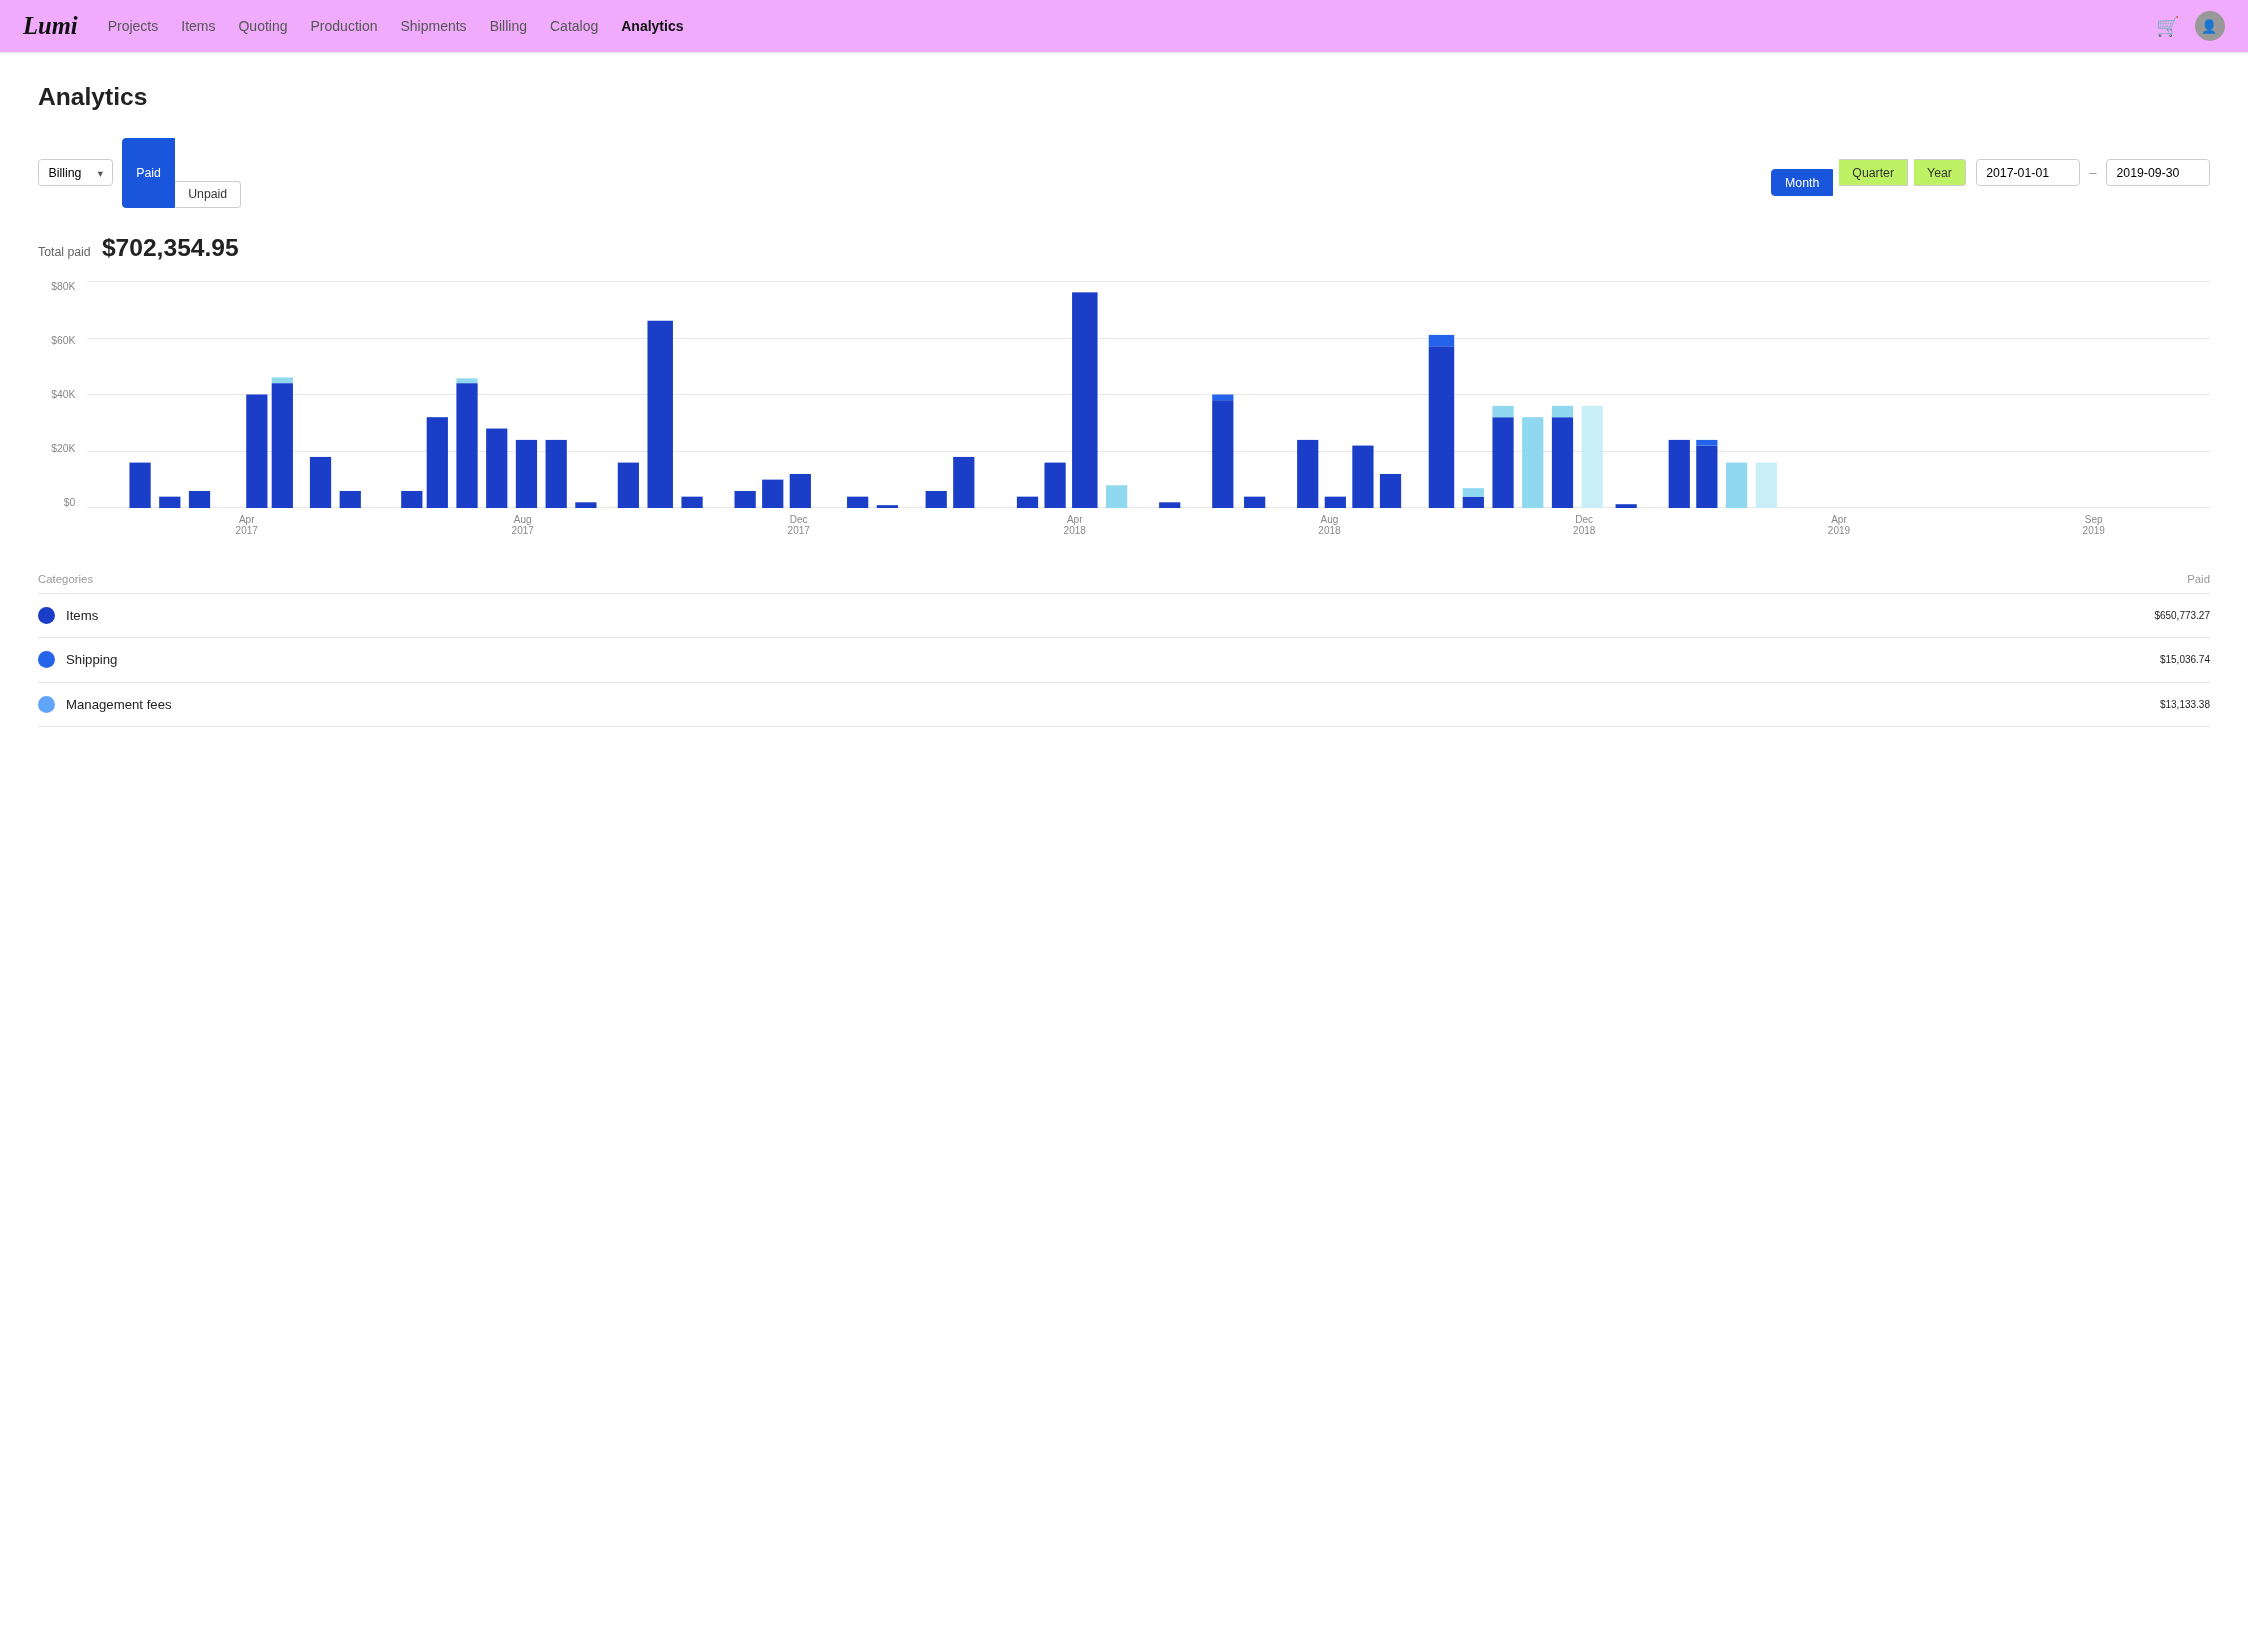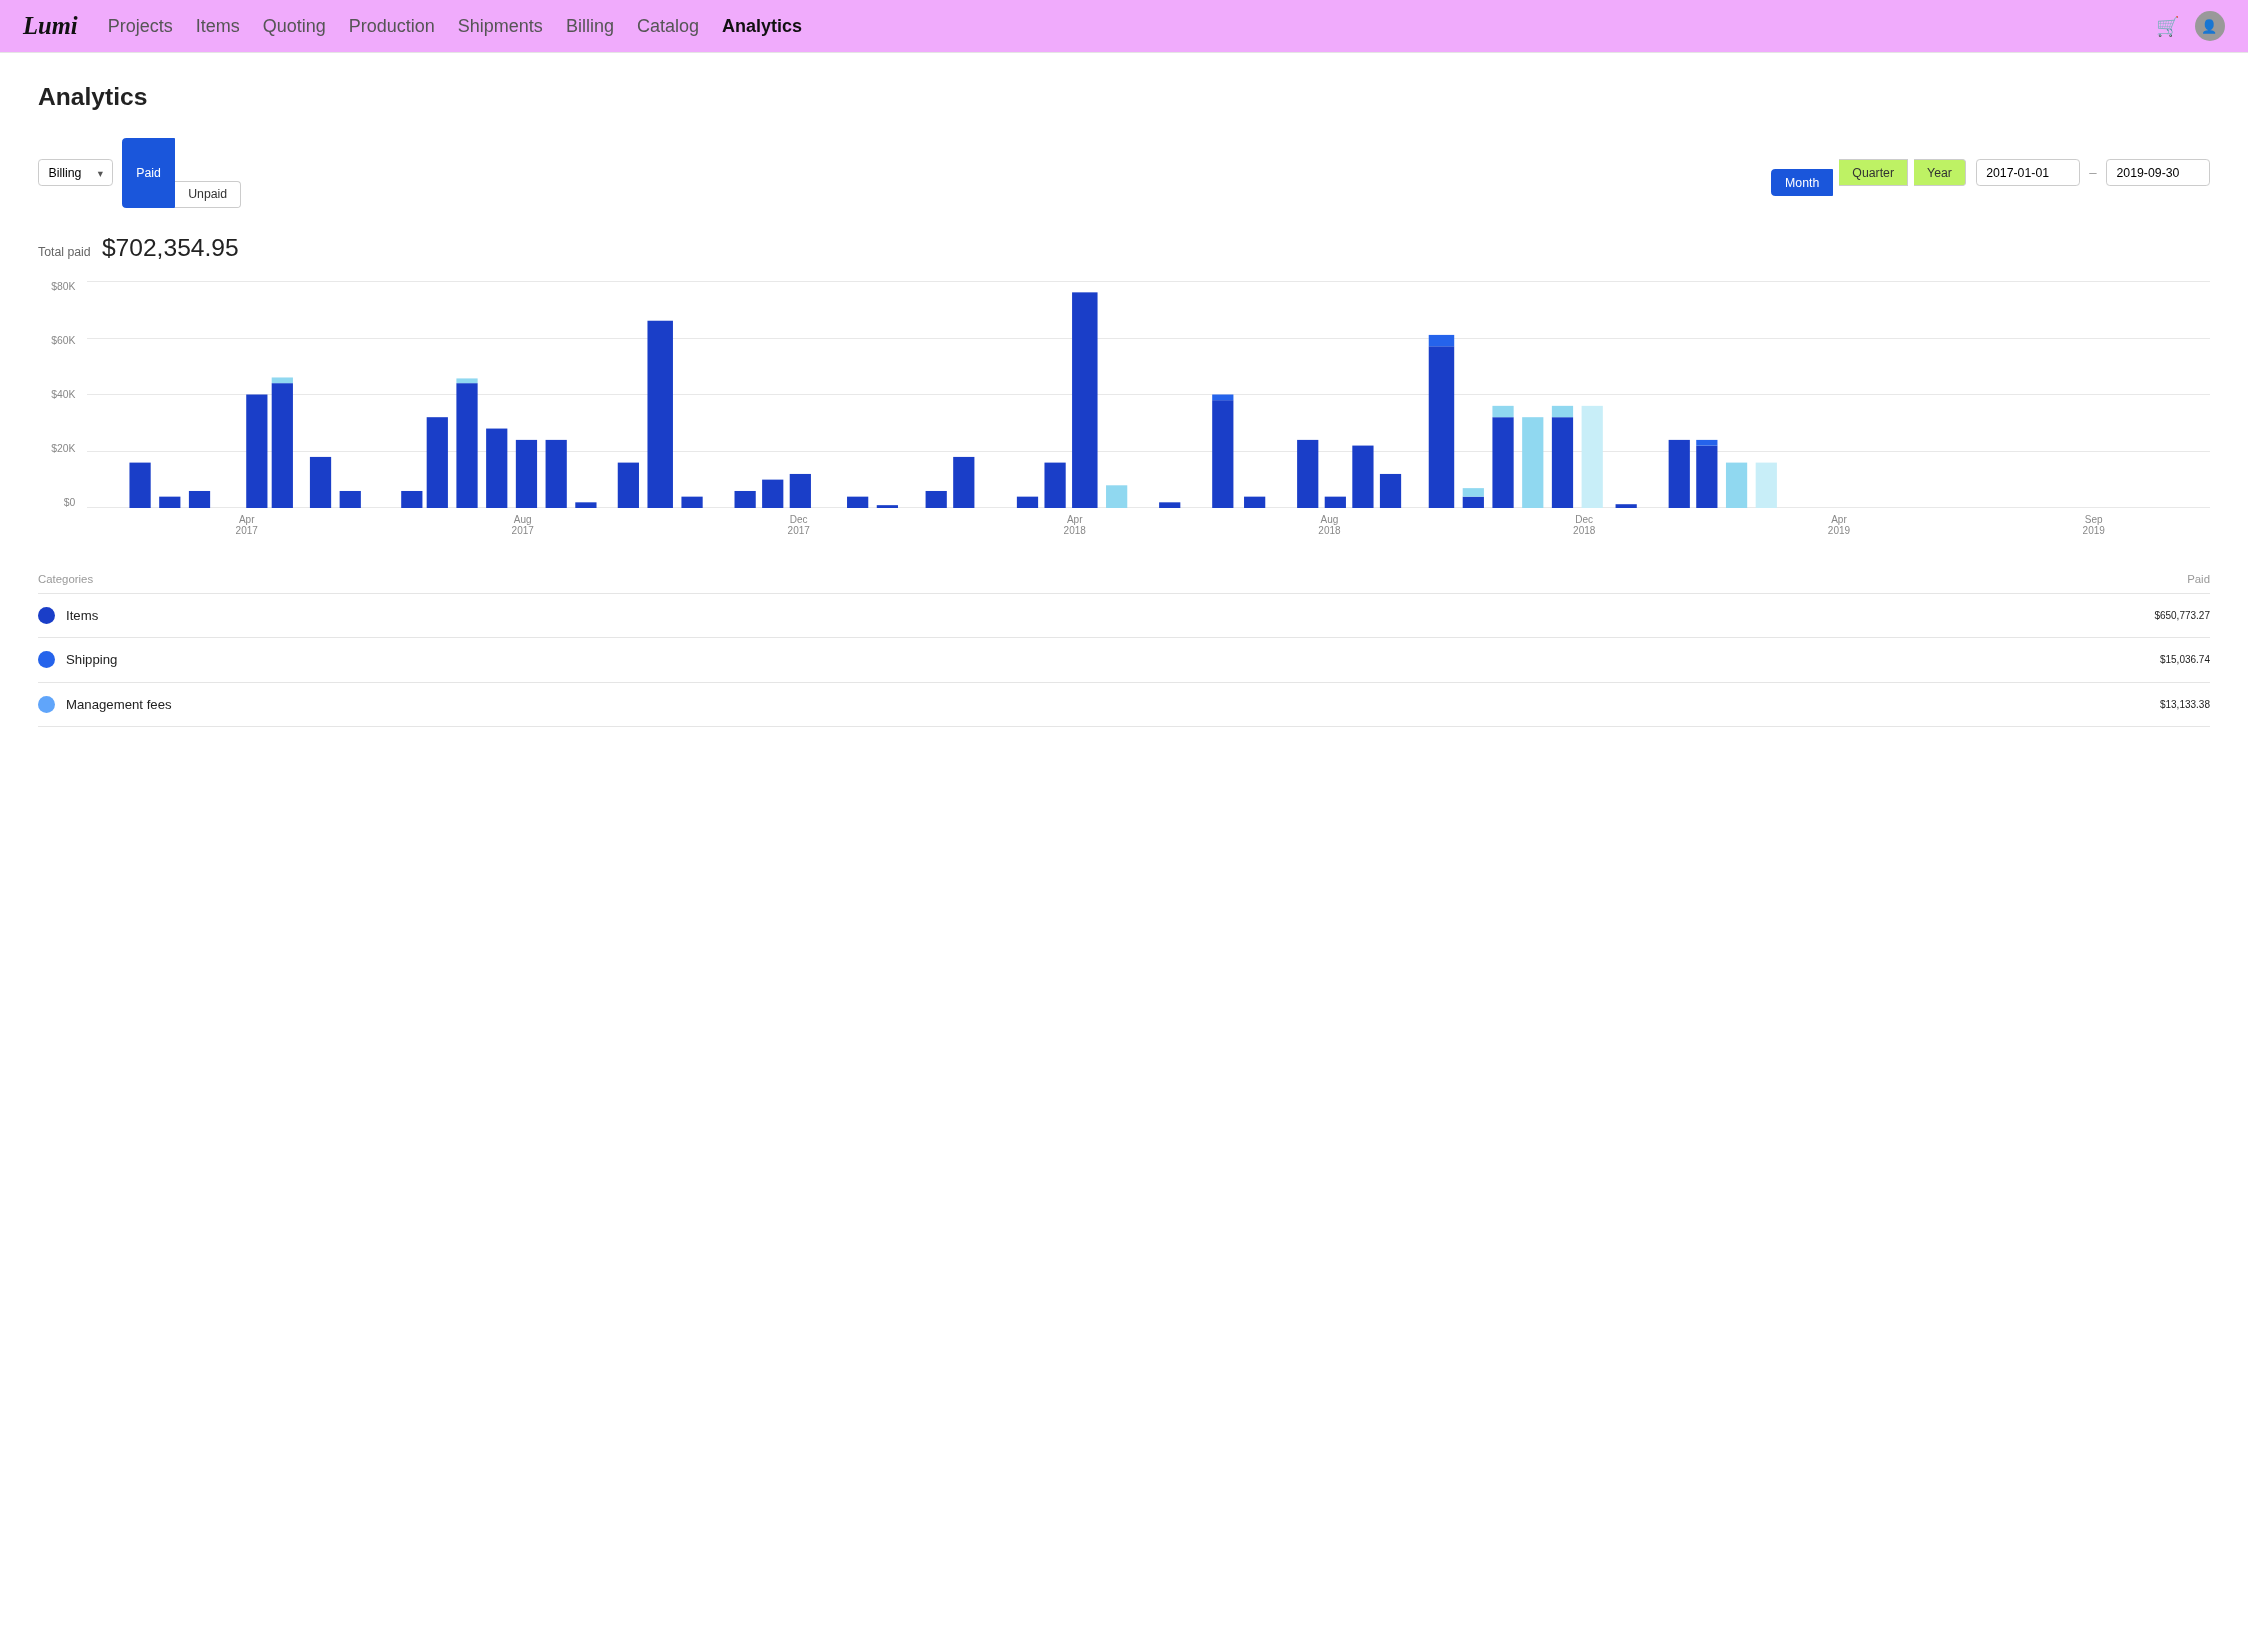--- a/index.html
+++ b/index.html
@@ -9,21 +9,21 @@
     .navbar {
       display: flex; align-items: center; padding: 0 23px; height: 53px;
       border-bottom: 0.9px solid #e5e5e5; background: #f0abfc;
     }
     .logo {
       font-family: Georgia, serif; font-size: 24.6px; font-weight: bold;
       font-style: italic; margin-right: 30px; color: #111;
     }
     .nav-links { display: flex; gap: 23px; flex: 1; }
     .nav-link {
-      font-size: 18px; color: #555; text-decoration: none; cursor: pointer;
+      font-size: 14px; color: #555; text-decoration: none; cursor: pointer;
     }
     .nav-link.active { font-weight: 700; color: #111; }
     .nav-icons { display: flex; gap: 15px; align-items: center; }
     .cart-icon { font-size: 19px; color: #555; cursor: pointer; }
     .avatar {
       width: 30px; height: 30px; border-radius: 50%; background: #999;
       overflow: hidden; display: flex; align-items: center; justify-content: center;
       font-size: 13.2px; color: #fff; cursor: pointer;
     }
 
@@ -68,21 +68,21 @@
 
     .date-input {
       border: 0.9px solid #ccc; border-radius: 3.8px; padding: 5.7px 9.5px;
       font-size: 12.3px; width: 104px;
     }
     .date-sep { color: #999; }
 
     
     .total-section { margin-bottom: 15px; }
     .total-label { font-size: 12.3px; color: #666; display: inline; margin-right: 7.6px; }
-    .total-value { font-size: 24.6px; font-weight: 400; display: inline; }
+    .total-value { font-size: 24.6px; font-weight: 700; display: inline; }
 
     
     .chart-container {
       position: relative; margin: 19px 0 0; height: 265px;
     }
     .y-axis {
       position: absolute; left: 0; top: 0; bottom: 38px; width: 45px;
       display: flex; flex-direction: column; justify-content: space-between;
       align-items: flex-end; padding-right: 7.6px;
     }

